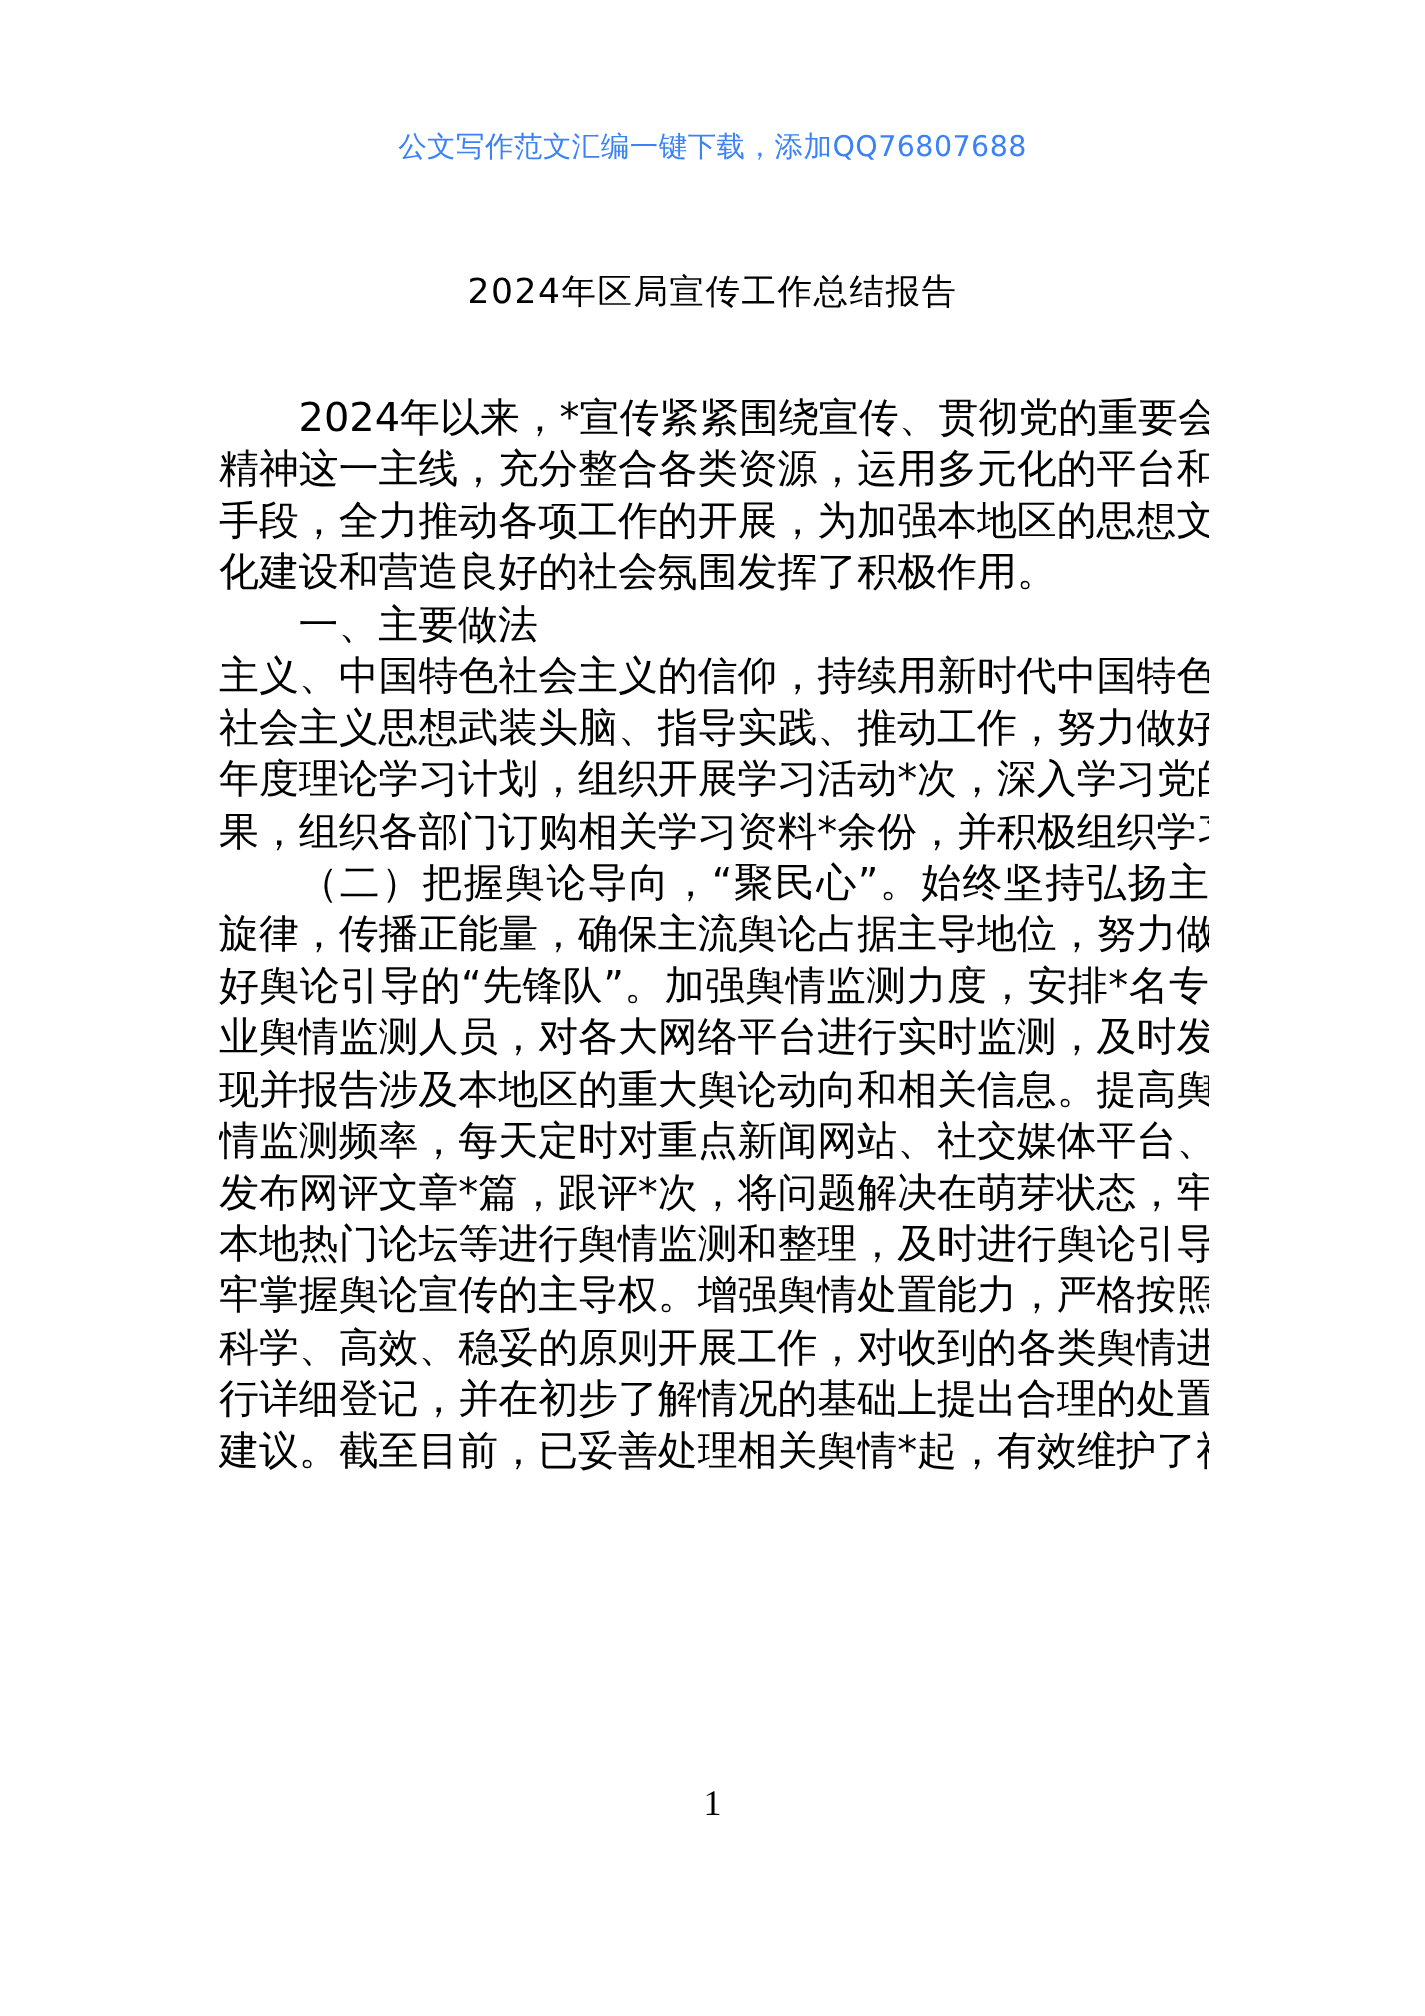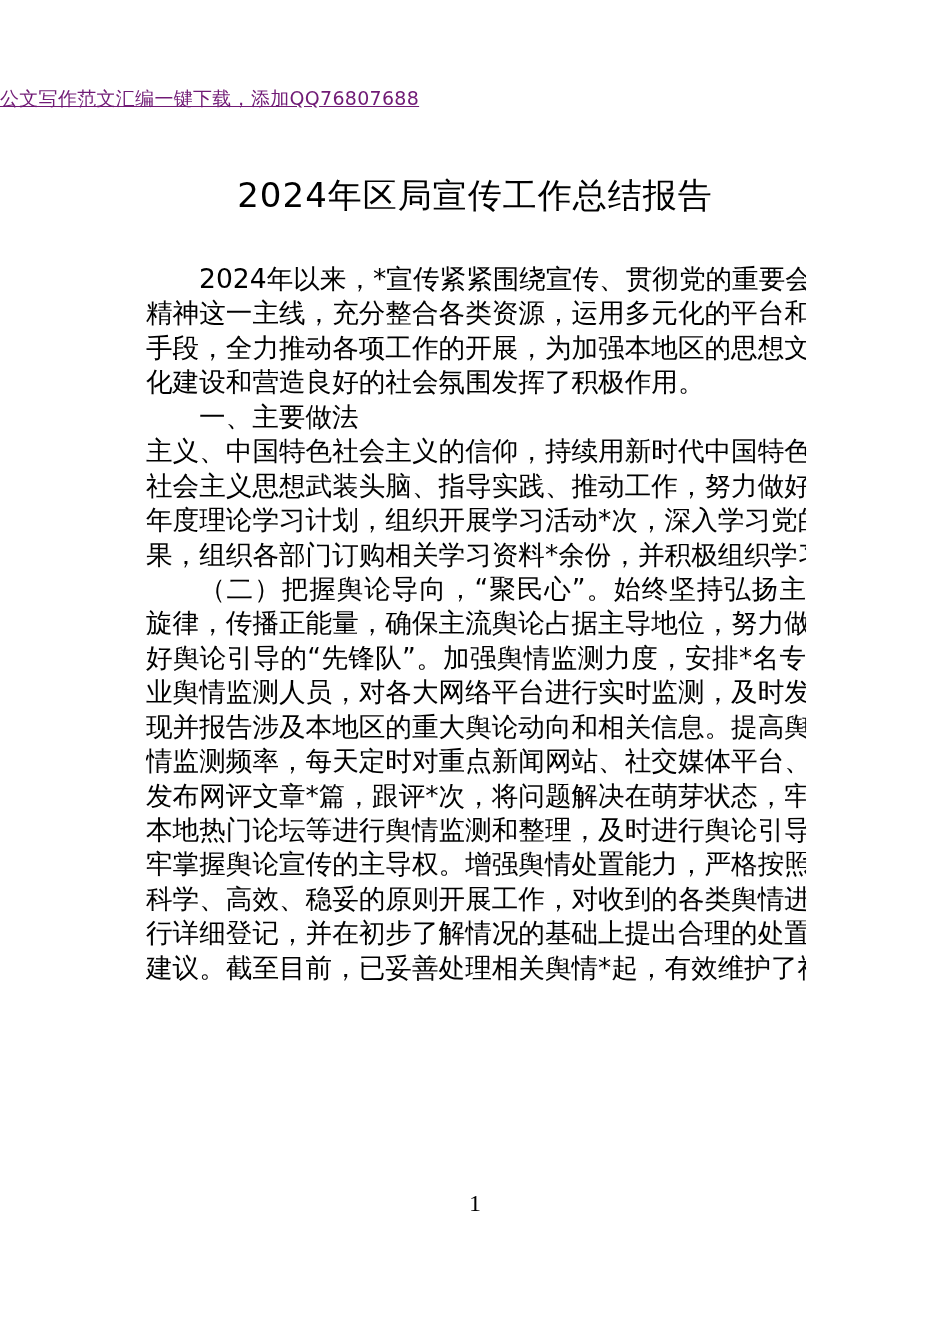--- a/index.html
+++ b/index.html
@@ -1,22 +1,22 @@
 <!DOCTYPE html>
 <html><head>
   <meta charset="utf-8">
   <style>
     html, body { margin: 0; padding: 0; background: #ffffff; }
     body { width: 950px; height: 1344px; position: relative; overflow: hidden;
            font-family: "DejaVu Sans", "Liberation Sans", sans-serif; color: #000; }
-    .header-banner { position: absolute; top: 84px; left: 0; width: 950px; 
-                     font-size: 19px; line-height: 28px; color: #701a75; white-space: nowrap;
-                     letter-spacing: 0.3px; text-decoration: underline; }
+    .header-banner { position: absolute; top: 84px; left: 0; width: 950px; text-align: center;
+                     font-size: 19px; line-height: 28px; color: #3b82f6; white-space: nowrap;
+                     letter-spacing: 0.3px; }
     .title { position: absolute; top: 170px; left: 0; width: 950px; text-align: center;
-             font-size: 34px; line-height: 50px; font-family: "DejaVu Sans", "Liberation Serif", sans-serif;
+             font-size: 23px; line-height: 50px; font-family: "DejaVu Sans", "Liberation Serif", sans-serif;
              letter-spacing: 1px; white-space: nowrap; }
     .body-text { position: absolute; top: 262px; left: 146px; width: 660px; }
     .line { height: 34.45px; font-size: 26.6px; line-height: 34.45px; white-space: nowrap;
             text-align: justify; text-align-last: justify; overflow: hidden; }
     .line.last { text-align-last: left; }
     .line.indent { padding-left: 53px; }
     .page-number { position: absolute; top: 1188px; left: 0; width: 950px; text-align: center;
                    font-size: 24px; line-height: 30px; font-family: "Liberation Serif", serif; }
   </style>
 </head>

